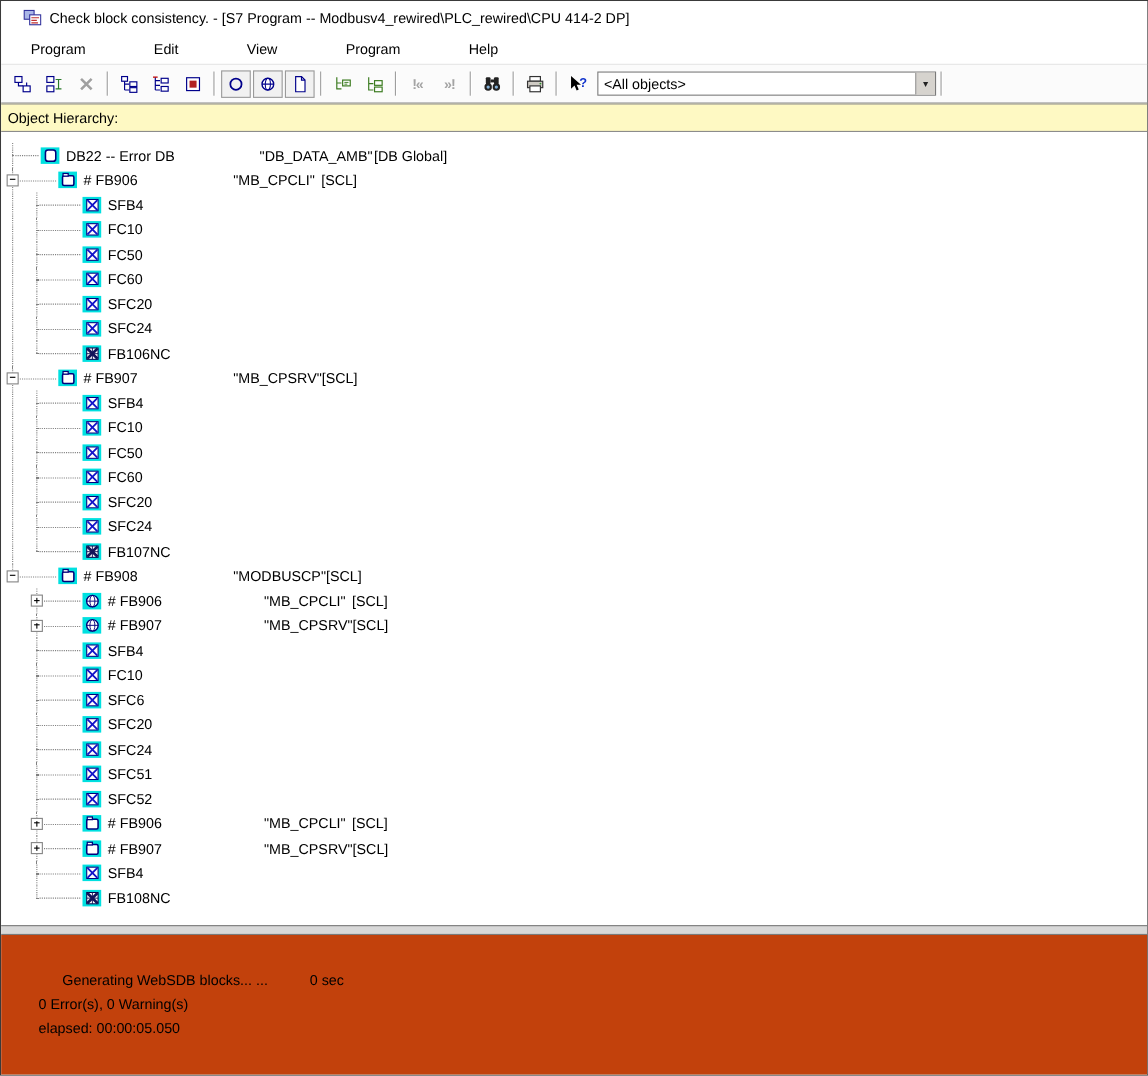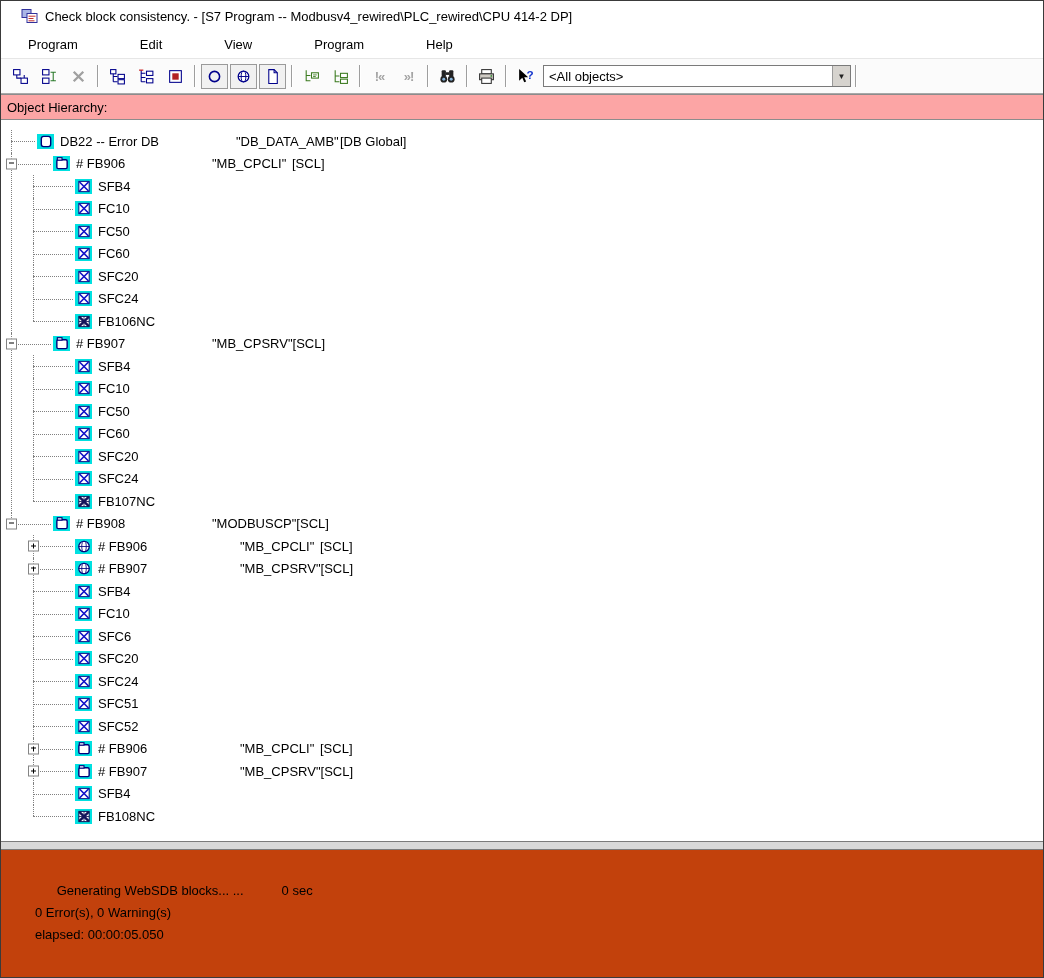--- a/index.html
+++ b/index.html
@@ -28,21 +28,21 @@
   .tb-btn.toggled { border:1px solid #9a9a9a; background:#f1f1f1; }
   .txt-icon { font-weight:bold; font-size:13px; color:#a4a4a4; letter-spacing:-1px; white-space:nowrap; }
   .tb-sep { width:2px; height:22px; margin:0 4px; border-left:1px solid #9e9e9e; border-right:1px solid #fff; flex:0 0 auto; }
   .tb-dropdown { width:308px; height:22px; margin-left:3px; border:1px solid #7a7a7a; background:#fff;
                  display:flex; align-items:center; flex:0 0 auto; }
   .dd-value { flex:1 1 auto; padding-left:5px; white-space:nowrap; overflow:hidden; }
   .dd-arrow { width:18px; height:20px; background:#d6d3ce; border-left:1px solid #9a9a9a;
               display:flex; align-items:center; justify-content:center; font-size:8px; color:#222; flex:0 0 auto; }
 
   
-  .hierarchy-bar { height:26px; flex:0 0 auto; background:#fca5a5; border-top:1px solid #8c8c8c;
+  .hierarchy-bar { height:26px; flex:0 0 auto; background:#fef9c3; border-top:1px solid #8c8c8c;
                    border-bottom:1px solid #8c8c8c; display:flex; align-items:center; padding-left:6px; }
 
   
   .tree-area { flex:1 1 auto; background:#fff; overflow:hidden; padding-top:10px; }
   .root { margin-left:10px; }
   .node { position:relative; }
   .node::before { content:""; position:absolute; left:0; top:0; bottom:0; width:0; border-left:1px dotted #808080; }
   .node:last-child::before { bottom:auto; height:11px; }
   .children { margin-left:22px; }
   .row { display:flex; align-items:center; height:22.5px; position:relative; white-space:pre; }

